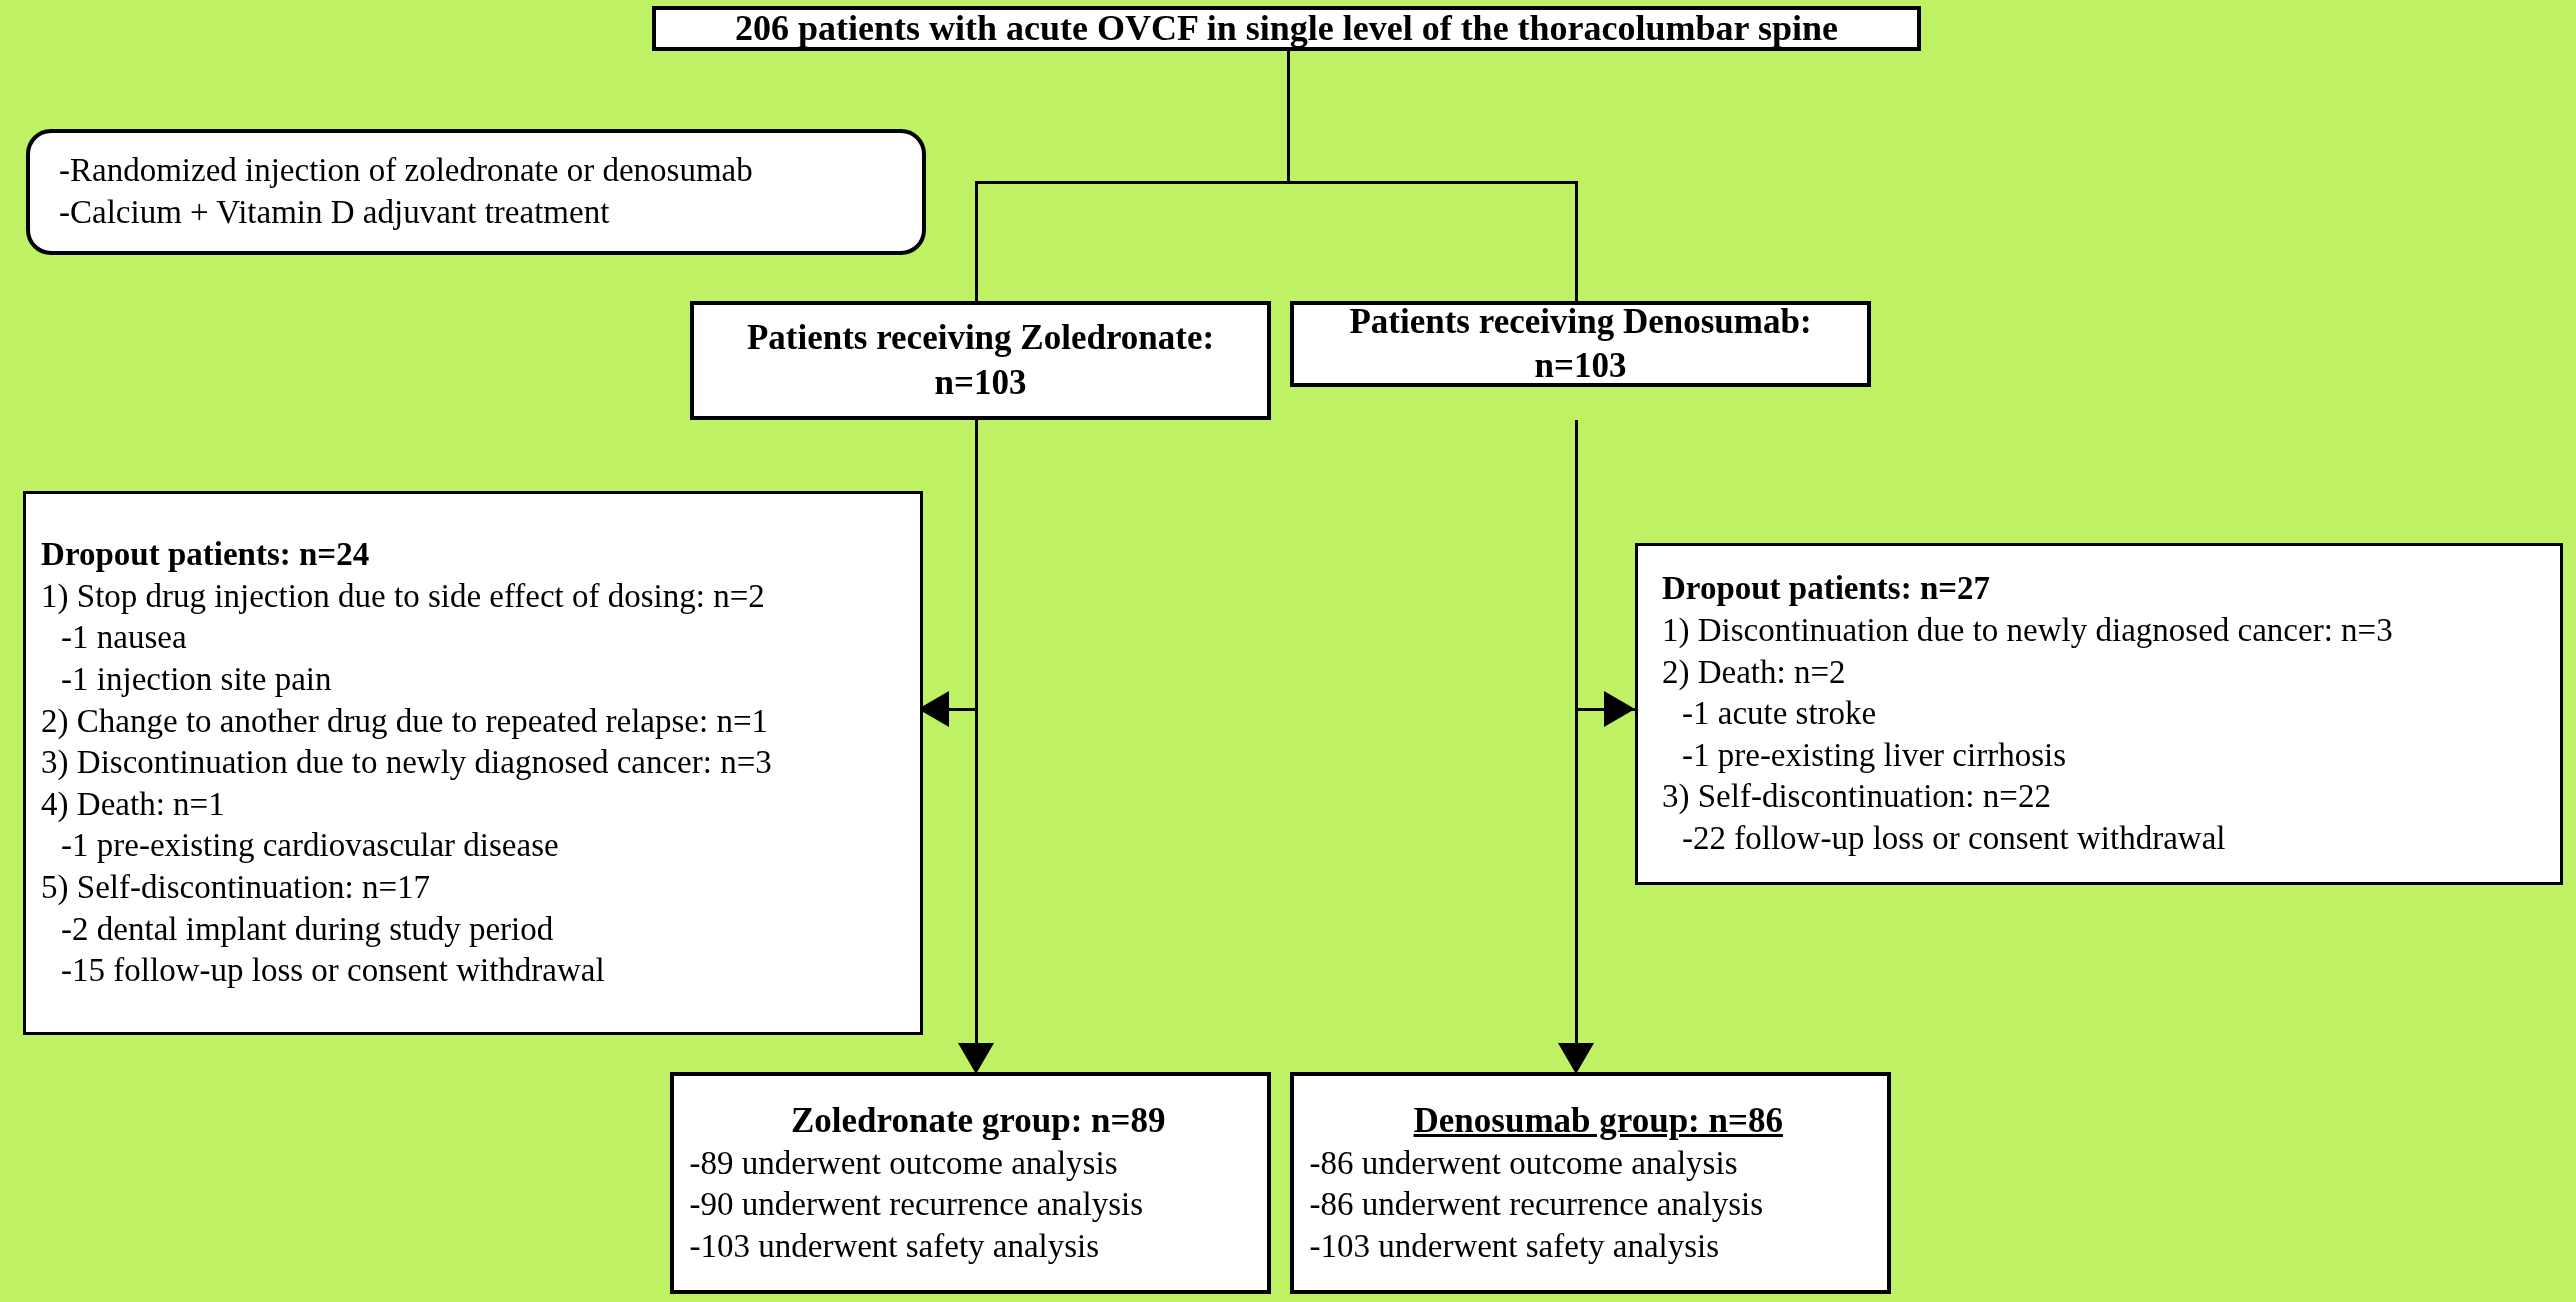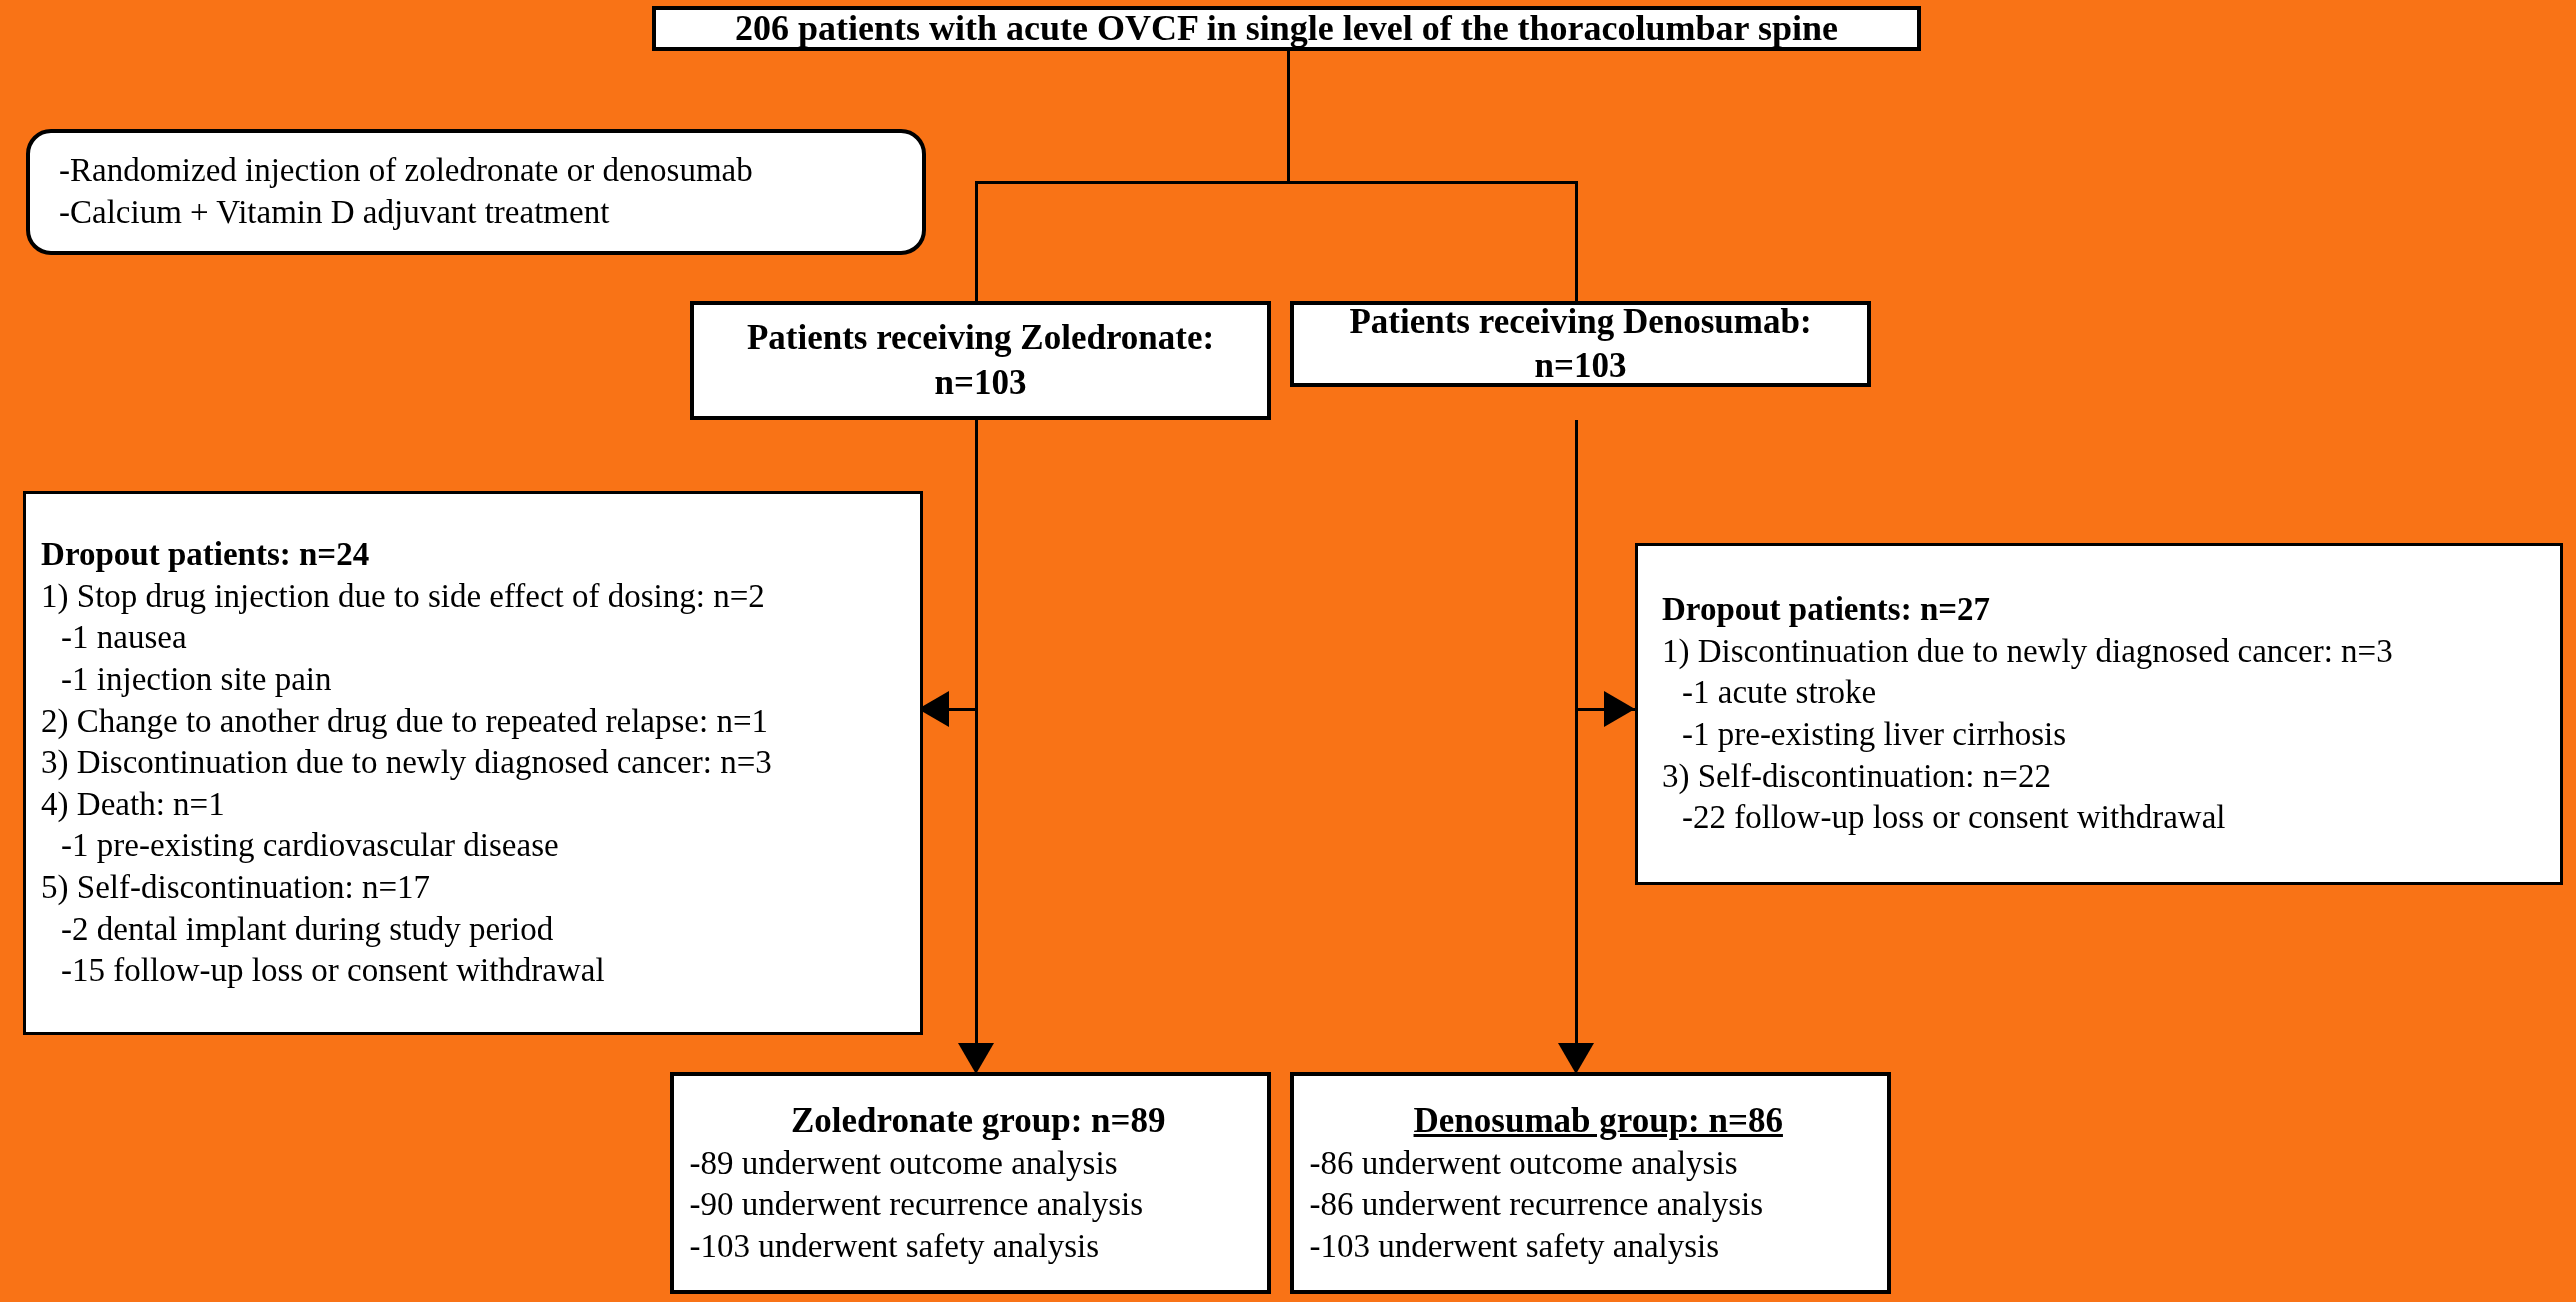--- a/index.html
+++ b/index.html
@@ -8,21 +8,21 @@
     background: #ffffff;
   }
   body {
     font-family: "Liberation Serif", "DejaVu Serif", serif;
     color: #000000;
   }
   #canvas {
     position: relative;
     width: 2576px;
     height: 1302px;
-    background: #f97316;
+    background: #bef264;
     overflow: hidden;
   }
   .box {
     position: absolute;
     background: #ffffff;
     border: 4.2px solid #000000;
     box-sizing: border-box;
   }
   .box.thin {
     border-width: 3px;
@@ -156,20 +156,21 @@
       <div class="ln t-body">5) Self-discontinuation: n=17</div>
       <div class="ln t-body indent1">-2 dental implant during study period</div>
       <div class="ln t-body indent1">-15 follow-up loss or consent withdrawal</div>
     </div>
   </div>
 
   <div class="box thin box-left" style="left:1635px; top:527px; width:928px; height:342px; padding:10.7px 0 10.7px 24px;">
     <div class="stack">
       <div class="ln t-bodyhead">Dropout patients: n=27</div>
       <div class="ln t-body">1) Discontinuation due to newly diagnosed cancer: n=3</div>
+      <div class="ln t-body">2) Death: n=2</div>
       <div class="ln t-body indent1">-1 acute stroke</div>
       <div class="ln t-body indent1">-1 pre-existing liver cirrhosis</div>
       <div class="ln t-body">3) Self-discontinuation: n=22</div>
       <div class="ln t-body indent1">-22 follow-up loss or consent withdrawal</div>
     </div>
   </div>
 
   <div class="box box-left" style="left:670px; top:1072px; width:601px; height:222px; padding:6px 0 6px 15.5px;">
     <div class="stack">
       <div class="ln t-group" style="text-align:center; width:100%; padding-right:15.5px;">Zoledronate group: n=89</div>

